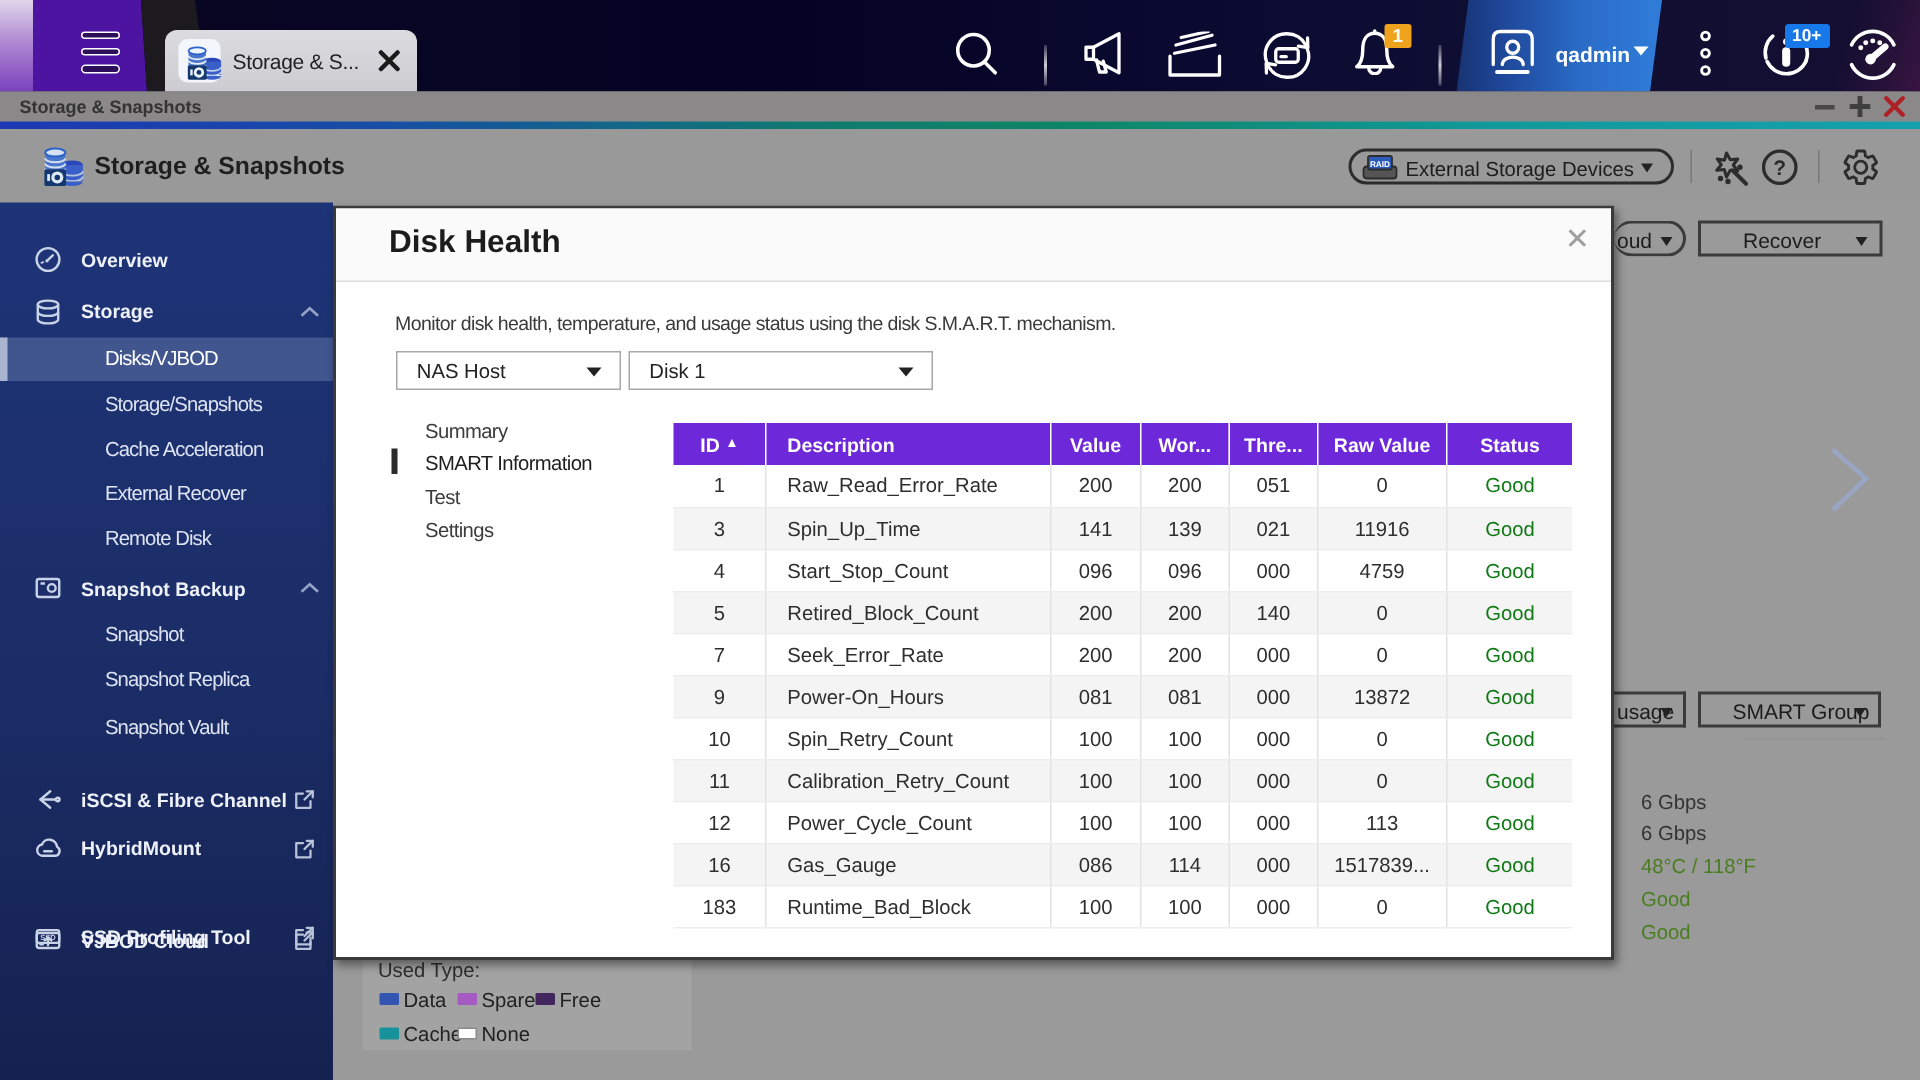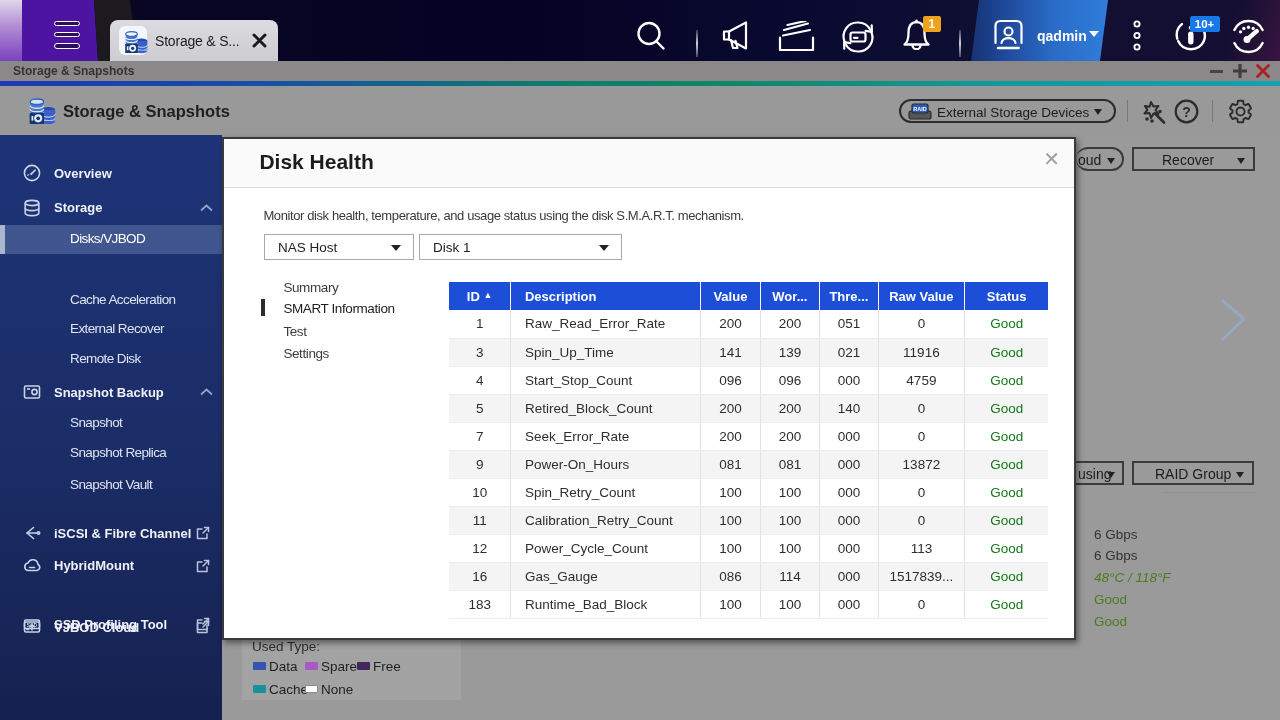--- a/index.html
+++ b/index.html
@@ -70,21 +70,21 @@
 #mclose { position:absolute; right:14px; top:8px; font-size:20px; color:#9f9f9f; font-weight:normal; }
 #mpara { position:absolute; left:39px; top:69.5px; font-size:13px; color:#3a3a3a; letter-spacing:-0.4px; }
 .msel { position:absolute; top:95.5px; height:26px; border:1px solid #a8a8a8; background:#fff; font-size:13.5px; color:#222; }
 .msel .t { position:absolute; left:13px; top:5px; }
 .msel .c { position:absolute; right:12px; top:10px; width:0; height:0; border-left:5px solid transparent; border-right:5px solid transparent; border-top:6.5px solid #222; }
 .mnav { position:absolute; left:59px; font-size:13.5px; color:#3c3c3c; letter-spacing:-0.4px; }
 #mbar { position:absolute; left:37px; top:160.5px; width:4px; height:17px; background:#2b2b2b; }
 
 #tbl { position:absolute; left:225px; top:143.5px; width:599px; font-size:13.5px; }
 #tbl table { border-collapse:collapse; width:599px; table-layout:fixed; }
-#tbl th { background:#1d4ed8; color:#fff; font-weight:bold; font-size:13px; height:28px; padding:0;
+#tbl th { background:#6d28d9; color:#fff; font-weight:bold; font-size:13px; height:28px; padding:0;
   border-right:1px solid #fff; text-align:center; }
 #tbl th.dsc { text-align:left; padding-left:14px; }
 #tbl th:last-child { border-right:none; }
 #tbl td { height:28px; padding:0; text-align:center; color:#2e2e2e; border-right:1px solid #e2e2e2;
   border-bottom:1px solid #ededed; }
 #tbl td.dsc { text-align:left; padding-left:14px; }
 #tbl td:last-child { border-right:none; }
 #tbl tr.alt td { background:#f4f4f4; }
 #tbl td.good { color:#117a17; }
 </style>
@@ -263,20 +263,23 @@
         <path d="M2.2 9 A 6.8 2.6 0 0 0 15.8 9"></path>
       </svg>
       <span class="txt">Storage</span>
       <svg class="chev" width="13" height="8" viewBox="0 0 13 8" fill="none" stroke="#93a2c6" stroke-width="1.8">
           <path d="M1 6.5 L6.5 1.5 L12 6.5"></path>
         </svg>
     </div>
     <div class="nav-item" style="top:89px;">
         <span class="sub" style="color:#fff;">Disks/VJBOD</span>
       </div>
+    <div class="nav-item" style="top:120px;">
+        <span class="sub">Storage/Snapshots</span>
+      </div>
     <div class="nav-item" style="top:149.6px;padding-left:10px;">
         <span class="sub">Cache Acceleration</span>
       </div>
     <div class="nav-item" style="top:179px;">
         <span class="sub">External Recover</span>
       </div>
     <div class="nav-item" style="top:209.4px;">
         <span class="sub">Remote Disk</span>
       </div>
     <div class="nav-item" style="top:242.2px;">
@@ -355,31 +358,31 @@
       <span class="caret" style="right:7px; top:9px;"></span>
     </div>
   <div class="gbtn" style="left:1132px; top:12px; width:123px;">
       <span style="position:absolute; left:28px; top:3px;">Recover</span>
       <span class="caret" style="right:8px; top:9px;"></span>
     </div>
   <svg class="abs" style="left:1220px; top:163px;" width="26" height="44" viewBox="0 0 26 44" fill="none" stroke="#98a6c4" stroke-width="3">
     <path d="M2 2 L24 21 L2 42"></path>
   </svg>
   <div class="gbtn" style="left:1076px; top:326px; width:48px; border-left:none;">
-      <span style="position:absolute; left:2px; top:3px;">using</span>
+      <span style="position:absolute; left:2px; top:3px;">usage</span>
       <span class="caret" style="right:7px; top:9px;"></span>
     </div>
   <div class="gbtn" style="left:1132px; top:326px; width:122px;">
-      <span style="position:absolute; left:21px; top:3px;">RAID Group</span>
+      <span style="position:absolute; left:21px; top:3px;">SMART Group</span>
       <span class="caret" style="right:8px; top:9px;"></span>
     </div>
   <div class="abs" style="left:1163px; top:356.5px; width:94px; height:1px; background:#909090;"></div>
   <div class="rtxt" style="top:391.5px;">6 Gbps</div>
   <div class="rtxt" style="top:413px;">6 Gbps</div>
-  <div class="rtxt grn" style="top:435px;font-style:italic;">48°C / 118°F</div>
+  <div class="rtxt grn" style="top:435px;">48°C / 118°F</div>
   <div class="rtxt grn" style="top:457px;">Good</div>
   <div class="rtxt grn" style="top:479px;">Good</div>
   <div id="legendbox"></div>
   <div class="lg" style="left:252px; top:504px; color:#2e2e2e;">Used Type:</div>
   <div class="sw" style="left:253px; top:527px; background:#3355b2;"></div>
   <div class="lg" style="left:269px; top:524px;">Data</div>
   <div class="sw" style="left:305px; top:527px; background:#a55bc2;"></div>
   <div class="lg" style="left:321px; top:524px;">Spare</div>
   <div class="sw" style="left:357px; top:527px; background:#44265f;"></div>
   <div class="lg" style="left:373px; top:524px;">Free</div>

